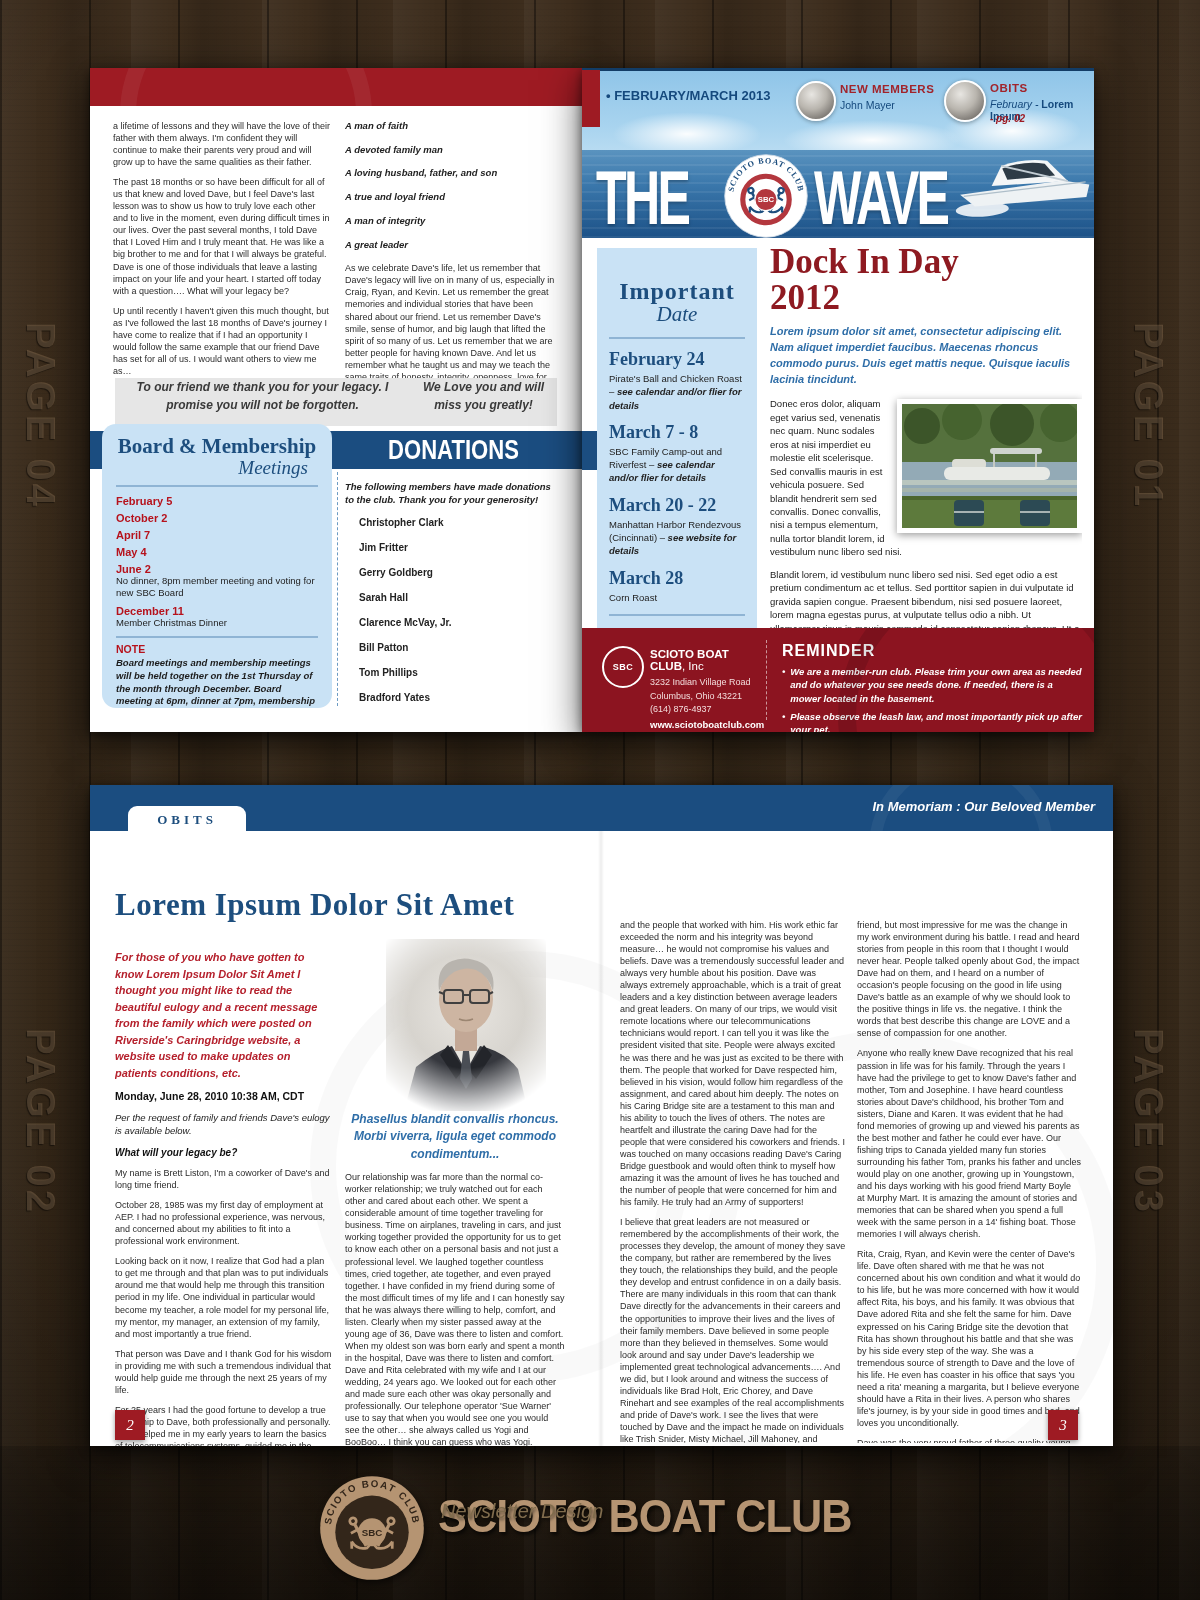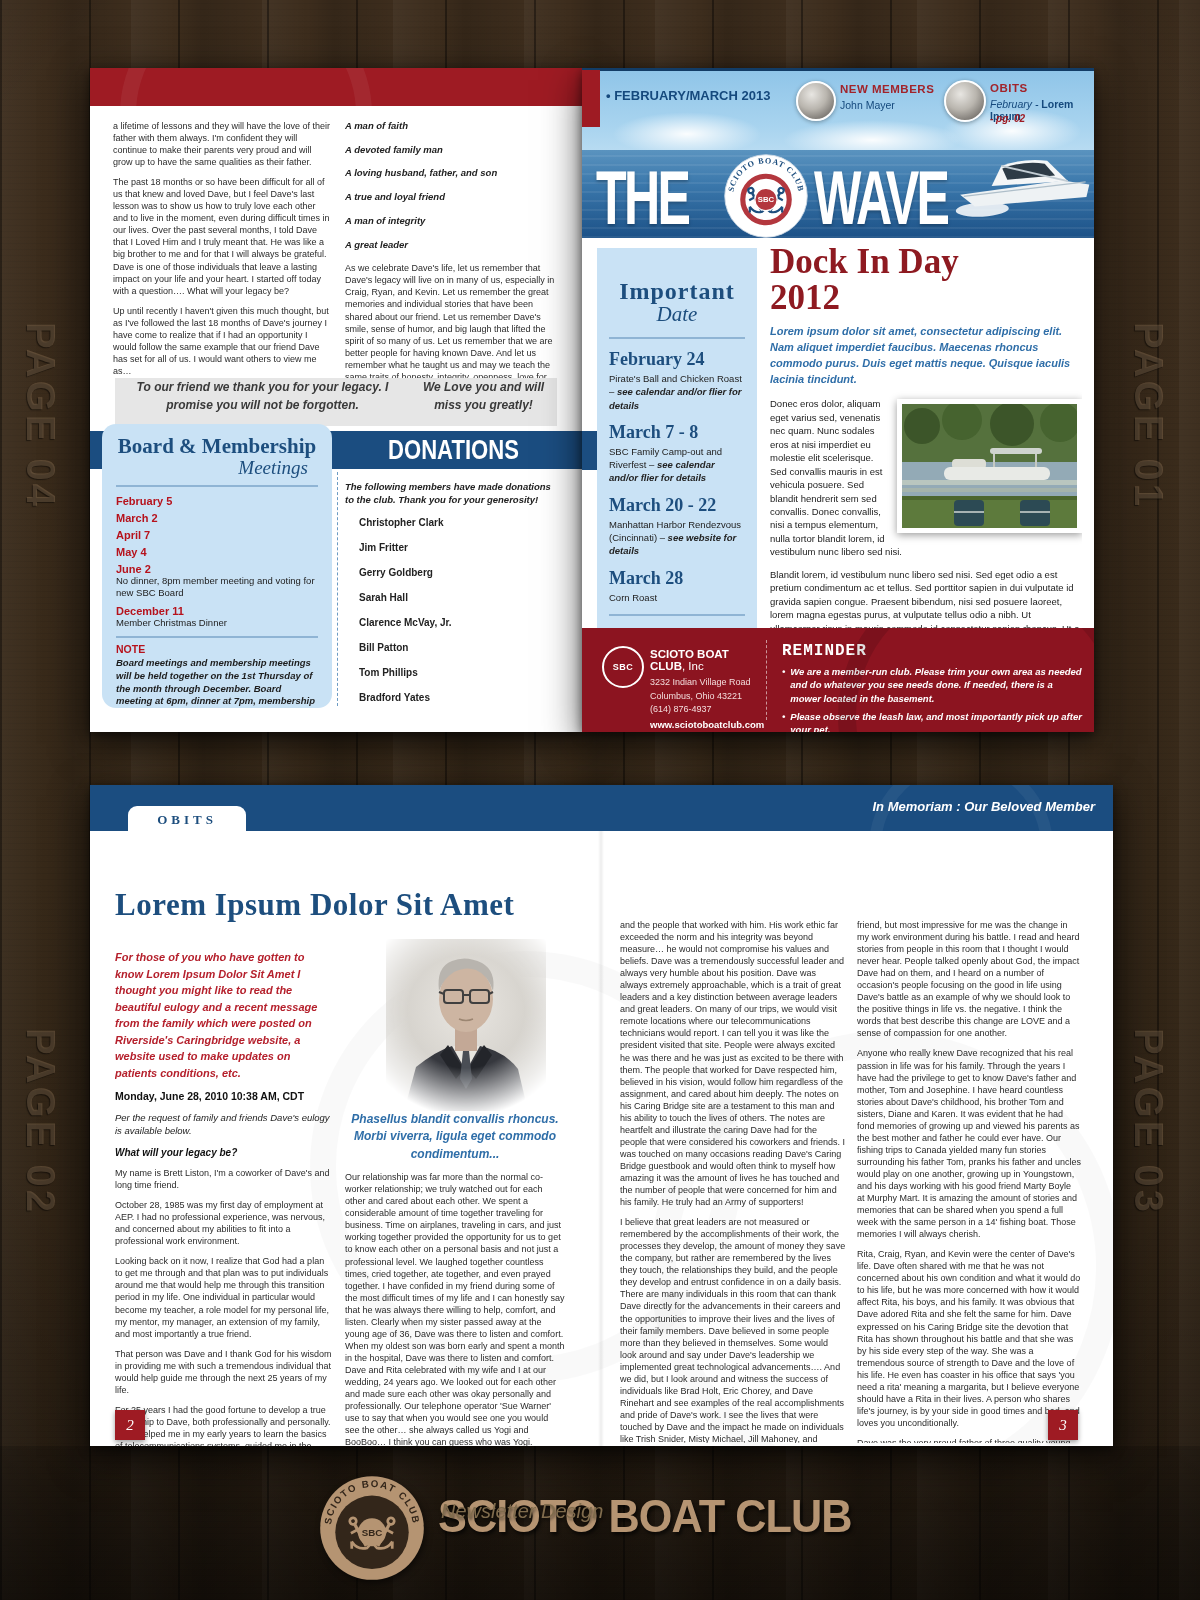--- a/index.html
+++ b/index.html
@@ -102,21 +102,21 @@
     border:18px solid rgba(0,0,0,.12);}
   .f-logo{position:absolute;left:20px;top:18px;width:38px;height:38px;border-radius:50%;border:2px solid #fff;
     display:flex;align-items:center;justify-content:center;font-size:9px;font-weight:bold;letter-spacing:.5px;}
   .f-org{position:absolute;left:68px;top:20px;width:112px;}
   .f-orgname{font-size:11.5px;font-weight:bold;}
   .f-orgname .sfx{font-weight:normal;}
   .f-addr{font-size:9px;color:#f3dcdc;line-height:1.5;margin-top:4px;}
   .f-web{font-size:9.5px;font-weight:bold;color:#fff;margin-top:2px;}
   .f-div{position:absolute;left:184px;top:12px;height:80px;border-left:1px dashed rgba(255,255,255,.55);}
   .f-rem{position:absolute;left:200px;top:14px;width:300px;}
-  .f-rem-title{font-family:Liberation Mono, monospace;font-size:16px;font-weight:bold;letter-spacing:1px;margin-bottom:5px;}
+  .f-rem-title{font-family:Liberation Sans, sans-serif;font-size:16px;font-weight:bold;letter-spacing:1px;margin-bottom:5px;}
   .f-bullet{font-size:9.5px;font-style:italic;font-weight:bold;line-height:1.4;margin:0 0 5px 0;display:flex;}
   .f-bullet .dot{margin-right:5px;}
 
   
   .spread2{position:absolute;left:90px;top:785px;width:1023px;height:661px;
     box-shadow:0 12px 36px rgba(0,0,0,.65),0 3px 10px rgba(0,0,0,.5);}
   .mem-bar{position:absolute;left:0;top:0;width:1023px;height:46px;background:linear-gradient(180deg,#226;,#1b4d80);background:#1b4d80;overflow:hidden;}
   .mem-bar::after{content:"";position:absolute;right:60px;top:-30px;width:160px;height:160px;border-radius:50%;
     border:12px solid rgba(255,255,255,.05);}
   .mem-banner-text{position:absolute;right:18px;top:14px;color:#fff;font-size:13px;font-style:italic;font-weight:bold;}
@@ -209,21 +209,21 @@
 
     <div class="board-panel">
       <div class="bp-title ser">Board &amp; Membership</div>
       <div class="bp-sub ser">Meetings</div>
       <hr class="bp-rule">
       <div class="b-item">
         <div class="b-date">February 5</div>
         <div class="b-desc"></div>
       </div>
       <div class="b-item">
-        <div class="b-date">March 2</div>
+        <div class="b-date">October 2</div>
         <div class="b-desc"></div>
       </div>
       <div class="b-item">
         <div class="b-date">April 7</div>
         <div class="b-desc"></div>
       </div>
       <div class="b-item">
         <div class="b-date">May 4</div>
         <div class="b-desc"></div>
       </div>

